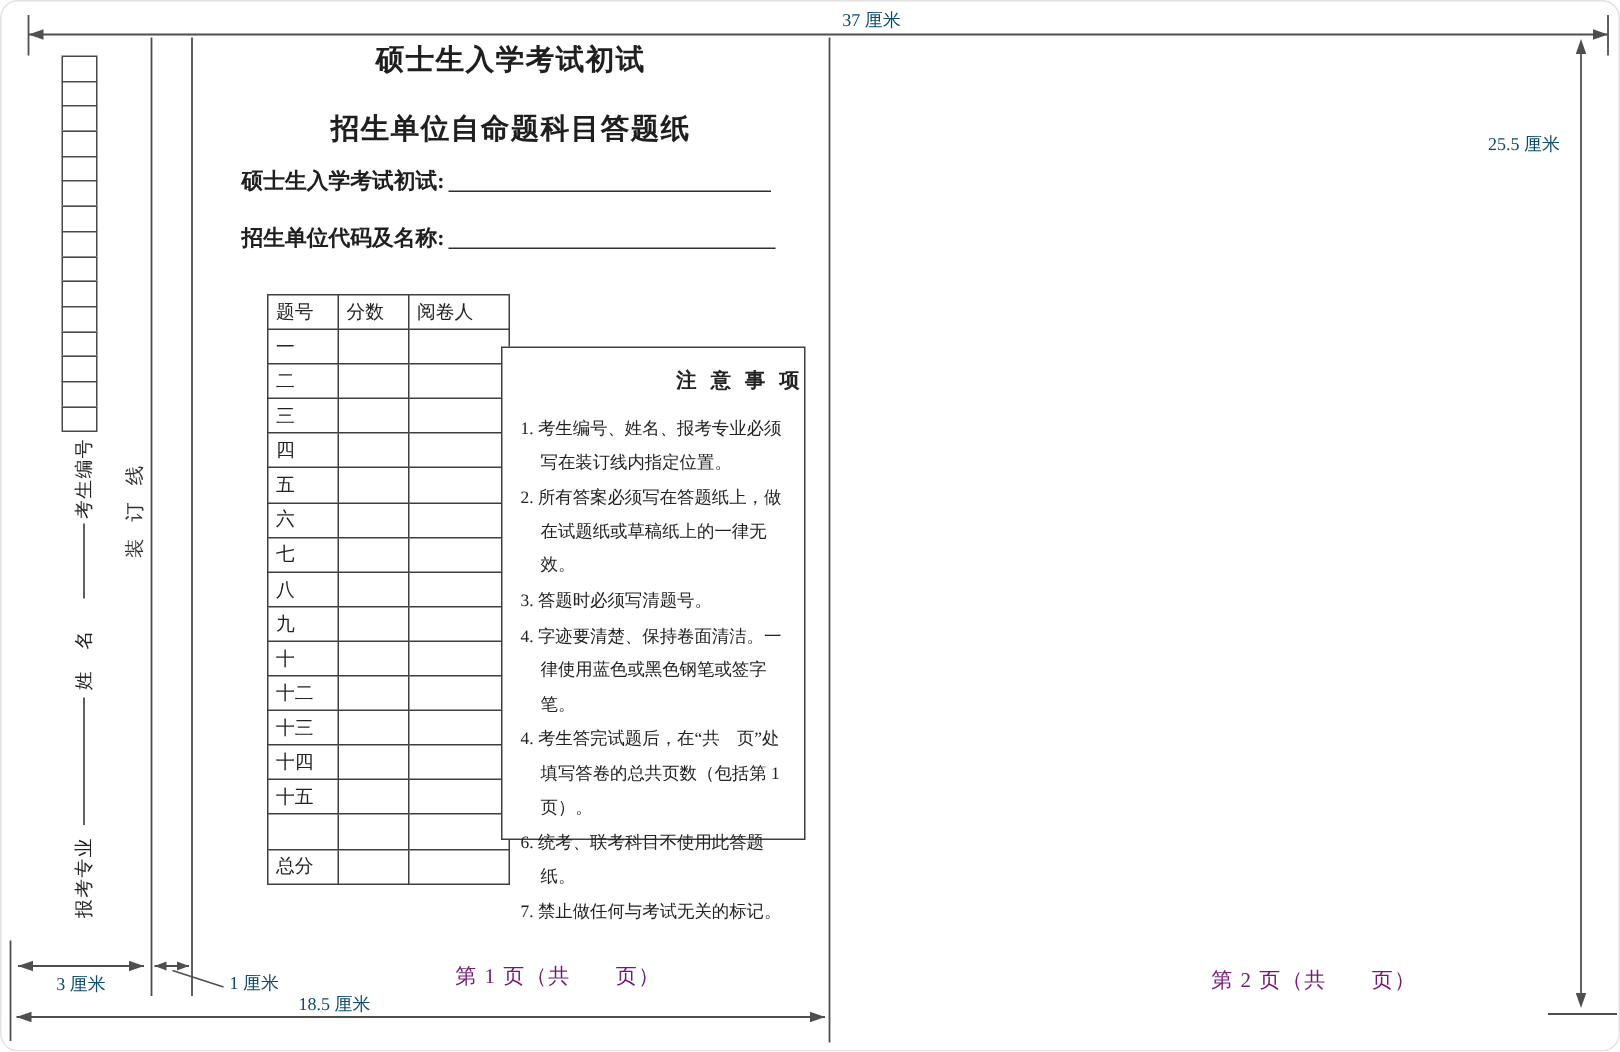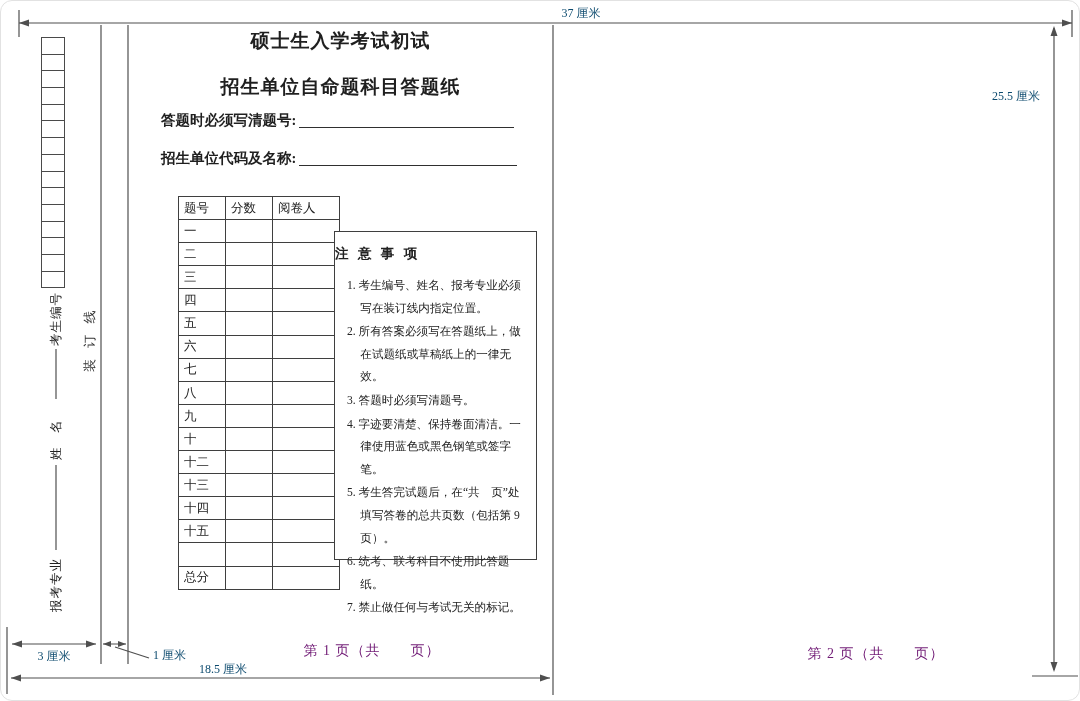--- a/index.html
+++ b/index.html
@@ -56,21 +56,21 @@
   table.score th:nth-child(1),table.score td:nth-child(1){width:41px;}
   table.score th:nth-child(2),table.score td:nth-child(2){width:41px;}
   table.score th:nth-child(3),table.score td:nth-child(3){width:61px;}
 
   
   .notice{
     left:333px;top:230px;width:203px;height:329px;
     border:1.2px solid #3f3f3f;box-sizing:border-box;background:#fff;
   }
   .notice-title{
-    text-align:left;margin-top:13px;
+    text-align:right;margin-top:13px;
     font-size:13.5px;font-weight:bold;letter-spacing:3px;color:#222;
   }
   .notice-items{padding:12px 8px 0 12px;}
   .notice-item{
     font-size:11.6px;line-height:1.95;color:#222;
     padding-left:1.15em;text-indent:-1.15em;margin-bottom:1px;
   }
 
   .footer{font-size:14px;letter-spacing:1px;white-space:nowrap;color:#701a75;}
 </style>
@@ -159,21 +159,21 @@
   <div class="vlabel" style="left:47px;top:459px;">姓　名</div>
   <div class="vlabel" style="left:47px;top:611px;">报考专业</div>
   <div class="vlabel binding" style="left:80px;top:371px;">装 订 线</div>
 
   <div class="abs titles">
     <div class="title-line">硕士生入学考试初试</div>
     <div class="title-line second">招生单位自命题科目答题纸</div>
   </div>
 
   <div class="abs field-row" style="top:110px;">
-    <span>答题时必须写清题号:</span><span class="field-underline"></span>
+    <span>硕士生入学考试初试:</span><span class="field-underline"></span>
   </div>
   <div class="abs field-row" style="top:148px;">
     <span>招生单位代码及名称:</span><span class="field-underline" style="width:218px;"></span>
   </div>
 
   <table class="score abs" style="left:153px;top:195px;">
       <thead>
         <tr>
           <th>题号</th>
           <th>分数</th>
@@ -264,21 +264,21 @@
       </tbody>
     </table>
 
   <div class="abs notice">
     <div class="notice-title">注 意 事 项</div>
     <div class="notice-items">
         <div class="notice-item">1. 考生编号、姓名、报考专业必须写在装订线内指定位置。</div>
         <div class="notice-item">2. 所有答案必须写在答题纸上，做在试题纸或草稿纸上的一律无效。</div>
         <div class="notice-item">3. 答题时必须写清题号。</div>
         <div class="notice-item">4. 字迹要清楚、保持卷面清洁。一律使用蓝色或黑色钢笔或签字笔。</div>
-        <div class="notice-item">5. 考生答完试题后，在“共　页”处填写答卷的总共页数（包括第 9 页）。</div>
+        <div class="notice-item">4. 考生答完试题后，在“共　页”处填写答卷的总共页数（包括第 1 页）。</div>
         <div class="notice-item">6. 统考、联考科目不使用此答题纸。</div>
         <div class="notice-item">7. 禁止做任何与考试无关的标记。</div>
       </div>
   </div>
 
   <div class="abs footer" style="left:296px;top:641px;width:150px;text-align:center;">第 1 页（共　　页）</div>
   <div class="abs footer" style="left:800px;top:644px;width:150px;text-align:center;">第 2 页（共　　页）</div>
 
 </div>
 

